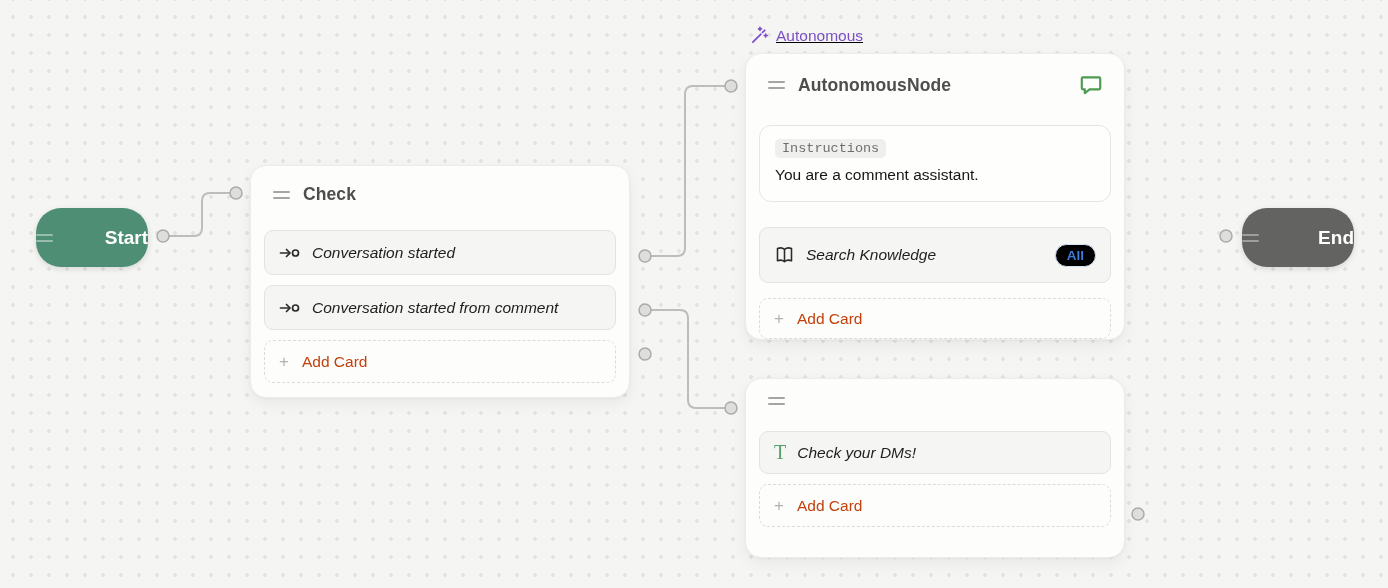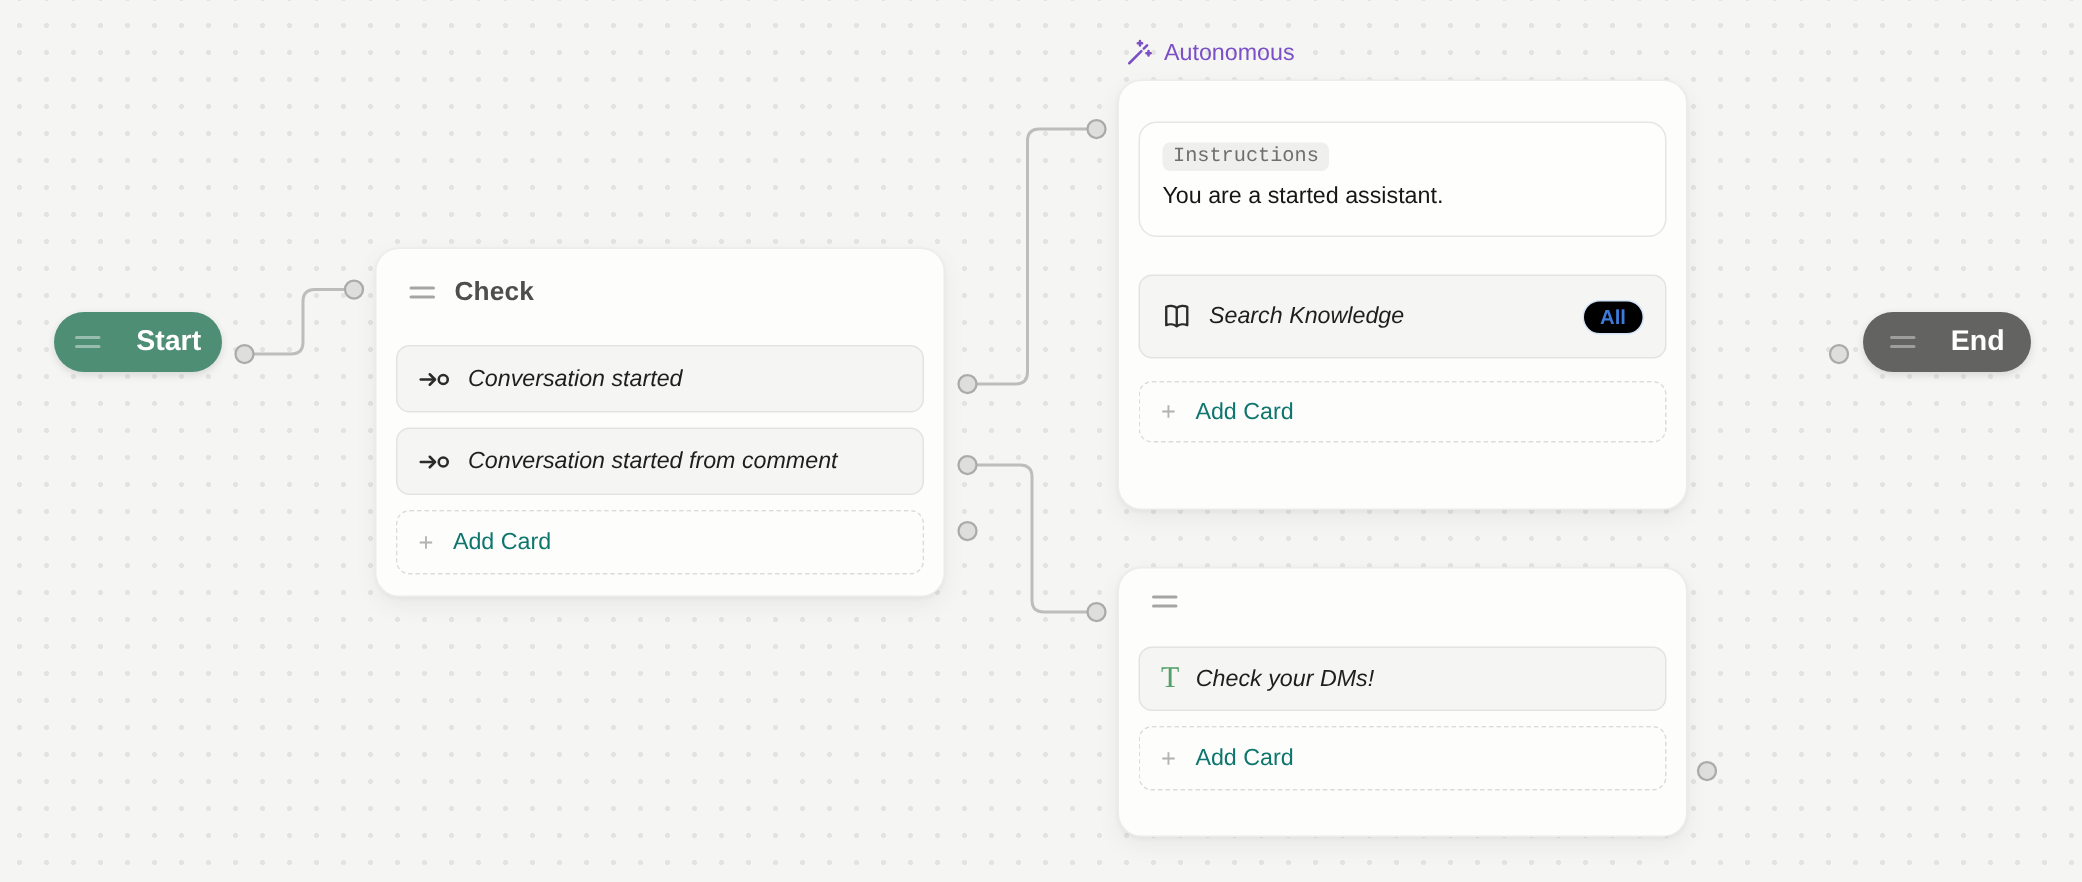--- a/index.html
+++ b/index.html
@@ -6,22 +6,22 @@
   .canvas{
     position:relative;width:1388px;height:588px;overflow:hidden;
     background-color:#f5f5f4;
     background-image:radial-gradient(circle,#e3e3e1 1.7px,transparent 1.8px);
     background-size:18px 18px;background-position:4px 8px;
   }
   svg.edges{position:absolute;left:0;top:0;width:1388px;height:588px;pointer-events:none;}
   svg.edges *{pointer-events:auto;}
 
   
-  .pill{position:absolute;width:112px;height:40px;border-radius:25px;display:flex;align-items:center;
-        justify-content:center;gap:24px;box-shadow:0 2px 6px rgba(0,0,0,0.12);}
+  .pill{position:absolute;width:112px;height:59px;border-radius:25px;display:flex;align-items:center;
+        justify-content:space-between;gap:24px;box-shadow:0 2px 6px rgba(0,0,0,0.12);}
   .pill .label{color:#ffffff;font-size:19px;font-weight:700;}
   .pill-start{left:36px;top:208px;background:#4e8e75;}
   .pill-end{left:1242px;top:208px;background:#636361;}
   .grip{display:flex;flex-direction:column;gap:4px;}
   .grip i{display:block;width:17px;height:2px;border-radius:2px;background:#a5a5a3;}
   .pill-start .grip i{background:rgba(255,255,255,0.42);}
   .pill-end .grip i{background:rgba(255,255,255,0.38);}
 
   
   .node{position:absolute;width:380px;background:#fdfdfc;border:1px solid #ececea;border-radius:16px;
@@ -35,24 +35,24 @@
   .node-reply{left:745px;top:378px;height:180px;}
 
   
   .card{display:flex;align-items:center;gap:11px;margin:10px 13px 0 13px;height:45px;box-sizing:border-box;
         background:#f5f5f3;border:1px solid #e3e3e1;border-radius:9px;padding:0 14px;}
   .card .card-label{font-size:15.5px;color:#1e1e1c;font-style:italic;}
   .node-router .card.first{margin-top:25px;}
   .add-card{display:flex;align-items:center;gap:13px;margin:10px 13px 0 13px;height:43px;box-sizing:border-box;
         background:transparent;border:1.5px dashed #dbdbd9;border-radius:9px;padding:0 14px;cursor:pointer;}
   .add-card .plus{font-size:17px;color:#b3b3b1;line-height:1;}
-  .add-card .add-label{font-size:15.5px;color:#0f766e;}
+  .add-card .add-label{font-size:15.5px;color:#c2410c;}
 
   
-  .autonomous-badge{position:absolute;left:750px;top:26px;display:flex;align-items:center;gap:7px;}
+  .autonomous-badge{position:absolute;left:750px;top:26px;display:flex;align-items:center;gap:7px;text-decoration:underline;}
   .autonomous-badge .badge-label{font-size:15.5px;font-weight:500;color:#7b4fc6;}
   .instructions-card{margin:27px 13px 0 13px;height:77px;box-sizing:border-box;background:#fefefd;
         border:1px solid #e6e6e4;border-radius:12px;padding:12px 15px;}
   .instructions-chip{display:inline-block;font-family:"Liberation Mono","DejaVu Sans Mono",monospace;
         font-size:13.5px;color:#6f6f6d;background:#efefed;border-radius:5px;padding:2px 7px;}
   .instructions-text{margin-top:8px;font-size:15.5px;color:#161614;}
   .search-card{margin-top:25px;height:56px;}
   .all-badge{margin-left:auto;font-size:13.5px;font-weight:700;color:#3d7ad9;background:#000000;
         border:1px solid #d3e3f7;border-radius:999px;padding:3px 11px;}
   .node-autonomous .add-card{margin-top:15px;height:41px;}
@@ -128,23 +128,34 @@
     <svg width="19" height="19" viewBox="0 0 20 20" fill="none" stroke="#7b4fc6" stroke-width="1.8" stroke-linecap="round">
       <path d="M3 17 L11.5 8.5"></path>
         <path d="M13.2 6.8 L15.5 4.5"></path>
       <path d="M16.5 8.5 v3 M15 10 h3"></path>
         <path d="M10.5 1.5 v3 M9 3 h3"></path>
     </svg>
     <span class="badge-label">Autonomous</span>
   </div>
 
   <div class="node node-autonomous">
+    <div class="node-header">
+      <span class="grip">
+          <i></i>
+          <i></i>
+        </span>
+      <span class="node-title">AutonomousNode</span>
+      <span class="spacer"></span>
+      <svg width="26" height="26" viewBox="0 0 24 24" fill="none" stroke="#4d9b51" stroke-width="2" stroke-linejoin="round">
+        <path d="M19.5 5 H4.5 Q3.5 5 3.5 6 V15 Q3.5 16 4.5 16 H6.3 V19.6 L10.7 16 H19.5 Q20.5 16 20.5 15 V6 Q20.5 5 19.5 5 Z"></path>
+      </svg>
+    </div>
     <div class="instructions-card">
       <span class="instructions-chip">Instructions</span>
-      <div class="instructions-text">You are a started assistant.</div>
+      <div class="instructions-text">You are a comment assistant.</div>
     </div>
     <div class="card search-card">
       <svg width="21" height="20" viewBox="0 0 24 22" fill="none" stroke="#2b2b29" stroke-width="1.8" stroke-linejoin="round">
         <path d="M12 4.5 C10 2.8 6.5 2.6 4 3.6 V17.6 C6.5 16.6 10 16.8 12 18.5 C14 16.8 17.5 16.6 20 17.6 V3.6 C17.5 2.6 14 2.8 12 4.5 Z"></path>
         <path d="M12 4.5 V18.5"></path>
       </svg>
       <span class="card-label">Search Knowledge</span>
       <span class="all-badge">All</span>
     </div>
     <div class="add-card">

